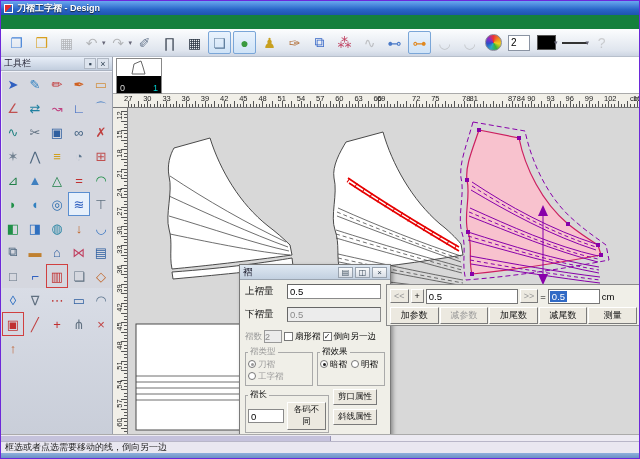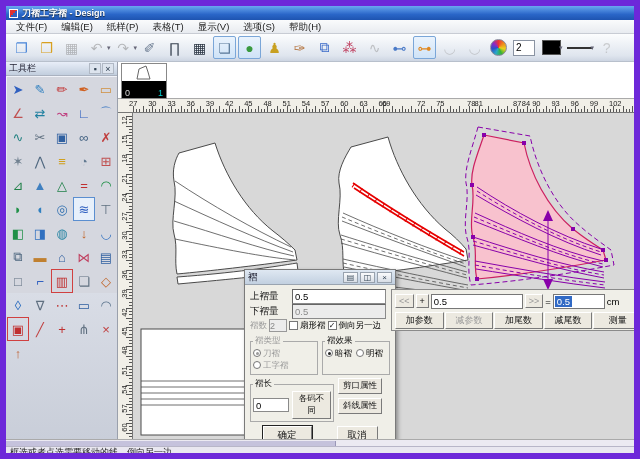--- a/index.html
+++ b/index.html
@@ -1,21 +1,21 @@
 <!DOCTYPE html>
 <html style="--titlebar: #2f6fd0; --selection: #316ac5; --piece-fill: #f8c2ce; --piece-outline: #cc2060; --seam-dash: #8800aa; --selected-line: #e60000; --swatch: #000000; --canvas: #d8d8d8;"><head>
 <meta charset="utf-8">
 <style>
   :root{
     --titlebar:#2f6fd0; --selection:#316ac5; --piece-fill:#f8c2ce; --piece-outline:#cc2060;
     --seam-dash:#8800aa; --selected-line:#e60000; --canvas:#d8d8d8;
   }
   *{box-sizing:border-box;margin:0;padding:0;font-family:"Liberation Sans","DejaVu Sans",sans-serif;}
   body{background:#888;}
-  .win{position:relative;width:640px;height:459px;background:#15803d;overflow:hidden;border:6px solid #6d28d9;}
+  .win{position:relative;width:640px;height:459px;background:#15803d;overflow:hidden;border:1px solid #6d28d9;}
   
   .titlebar{position:absolute;left:0;top:0;width:640px;height:14px;background:linear-gradient(#6aa8f0,#2a66c8 60%,#1e54b0);display:flex;align-items:center;padding:0 3px;}
   .app-icon{width:9px;height:9px;background:linear-gradient(135deg,#e03030 50%,#3060c0 50%);border:1px solid #fff;margin-right:4px;}
   .titlebar .title{color:#fff;font-size:9px;font-weight:bold;text-shadow:0 1px 1px #123;white-space:nowrap;}
   
   .menubar{position:absolute;left:0;top:14px;width:640px;height:14px;background:linear-gradient(#fafbfc,#e8ebf0);border-bottom:1px solid #c8ccd4;display:flex;align-items:center;padding-left:4px;gap:2px;}
   .menu-item{font-size:9.5px;color:#222;padding:0 6px;line-height:13px;}
   
   .toolbar{position:absolute;left:0;top:28px;width:640px;height:28px;background:linear-gradient(#fcfdfe,#dfe5ee 80%,#cdd5e2);border-bottom:1px solid #b8c0cc;display:flex;align-items:center;padding-left:3px;}
   .tbtn{width:23px;height:23px;display:flex;align-items:center;justify-content:center;font-size:14px;margin:0 1px;border:1px solid transparent;border-radius:2px;}
@@ -64,21 +64,21 @@
   .redtick{fill:none;stroke:var(--selected-line);stroke-width:5;stroke-dasharray:1 8;}
   .pink{fill:var(--piece-fill);stroke:var(--piece-outline);stroke-width:1.2;}
   .pur{fill:none;stroke:var(--seam-dash);stroke-width:1;}
   .purfill{fill:var(--seam-dash);stroke:none;}
   
   .dlg{position:absolute;left:238px;top:207px;width:152px;height:174px;background:#f0efe8;border:1px solid #7a7a7a;box-shadow:2px 2px 4px rgba(0,0,0,.35);font-size:10px;}
   .dlg-title{height:15px;background:linear-gradient(#dfe8f2,#c2d0e0);border-bottom:1px solid #9aa4b0;display:flex;align-items:center;padding:0 3px;font-size:9.5px;color:#112;}
   .dlg-title .sp{flex:1;}
   .dlg-tbtn{width:15px;height:11px;border:1px solid #98a2ae;background:linear-gradient(#fafbfc,#d8dee6);font-size:8px;line-height:10px;text-align:center;color:#345;margin-left:2px;}
   .dlg-body{padding:4px 5px;}
-  .frow{display:flex;align-items:center;margin-bottom:0;}
+  .frow{display:flex;align-items:center;margin-bottom:8px;}
   .frow label{width:42px;font-size:9.5px;color:#111;}
   .frow input{height:15px;border:1px solid #8a8a8a;border-top-color:#666;border-left-color:#666;font-size:9.5px;padding:0 2px;background:#fff;width:94px;}
   input.dis{background:#ececec;color:#8a8a8a;}
   .dis-t{color:#9a9a9a !important;}
   .cbrow{display:flex;align-items:center;font-size:8.5px;margin-bottom:3px;gap:2px;}
   .cbrow label{width:auto;}
   .cb{width:9px;height:9px;border:1px solid #777;background:#fff;display:inline-flex;align-items:center;justify-content:center;font-size:8px;line-height:8px;color:#111;}
   .radio{width:8px;height:8px;border:1px solid #777;border-radius:50%;background:#fff;display:inline-block;position:relative;margin-right:2px;vertical-align:-1px;}
   .radio.on::after{content:"";position:absolute;left:2px;top:2px;width:3px;height:3px;border-radius:50%;background:#222;}
   .radio.disr.on::after{background:#999;}
@@ -113,29 +113,20 @@
 </head>
 <body>
 
 <div class="win">
 
   <div class="titlebar">
     <span class="app-icon"></span>
     <span class="title">刀褶工字褶 - Design</span>
   </div>
 
-  <div class="menubar" id="menubar">
-      <span class="menu-item">文件(F)</span>
-      <span class="menu-item">编辑(E)</span>
-      <span class="menu-item">纸样(P)</span>
-      <span class="menu-item">表格(T)</span>
-      <span class="menu-item">显示(V)</span>
-      <span class="menu-item">选项(S)</span>
-      <span class="menu-item">帮助(H)</span>
-    </div>
 
   <div class="toolbar" id="toolbar">
       <span class="tbtn" style="color: rgb(74, 134, 216);">❐</span>
       <span class="tbtn" style="color: rgb(216, 160, 32);">❒</span>
       <span class="tbtn dis" style="color: rgb(106, 116, 136);">▦</span>
       <span class="tbtn dis" style="color: rgb(106, 116, 136);">↶</span>
       <span class="tb-caret">▾</span>
       <span class="tbtn dis" style="color: rgb(106, 116, 136);">↷</span>
       <span class="tb-caret">▾</span>
       <span class="tbtn" style="color: rgb(106, 122, 144);">✐</span>

